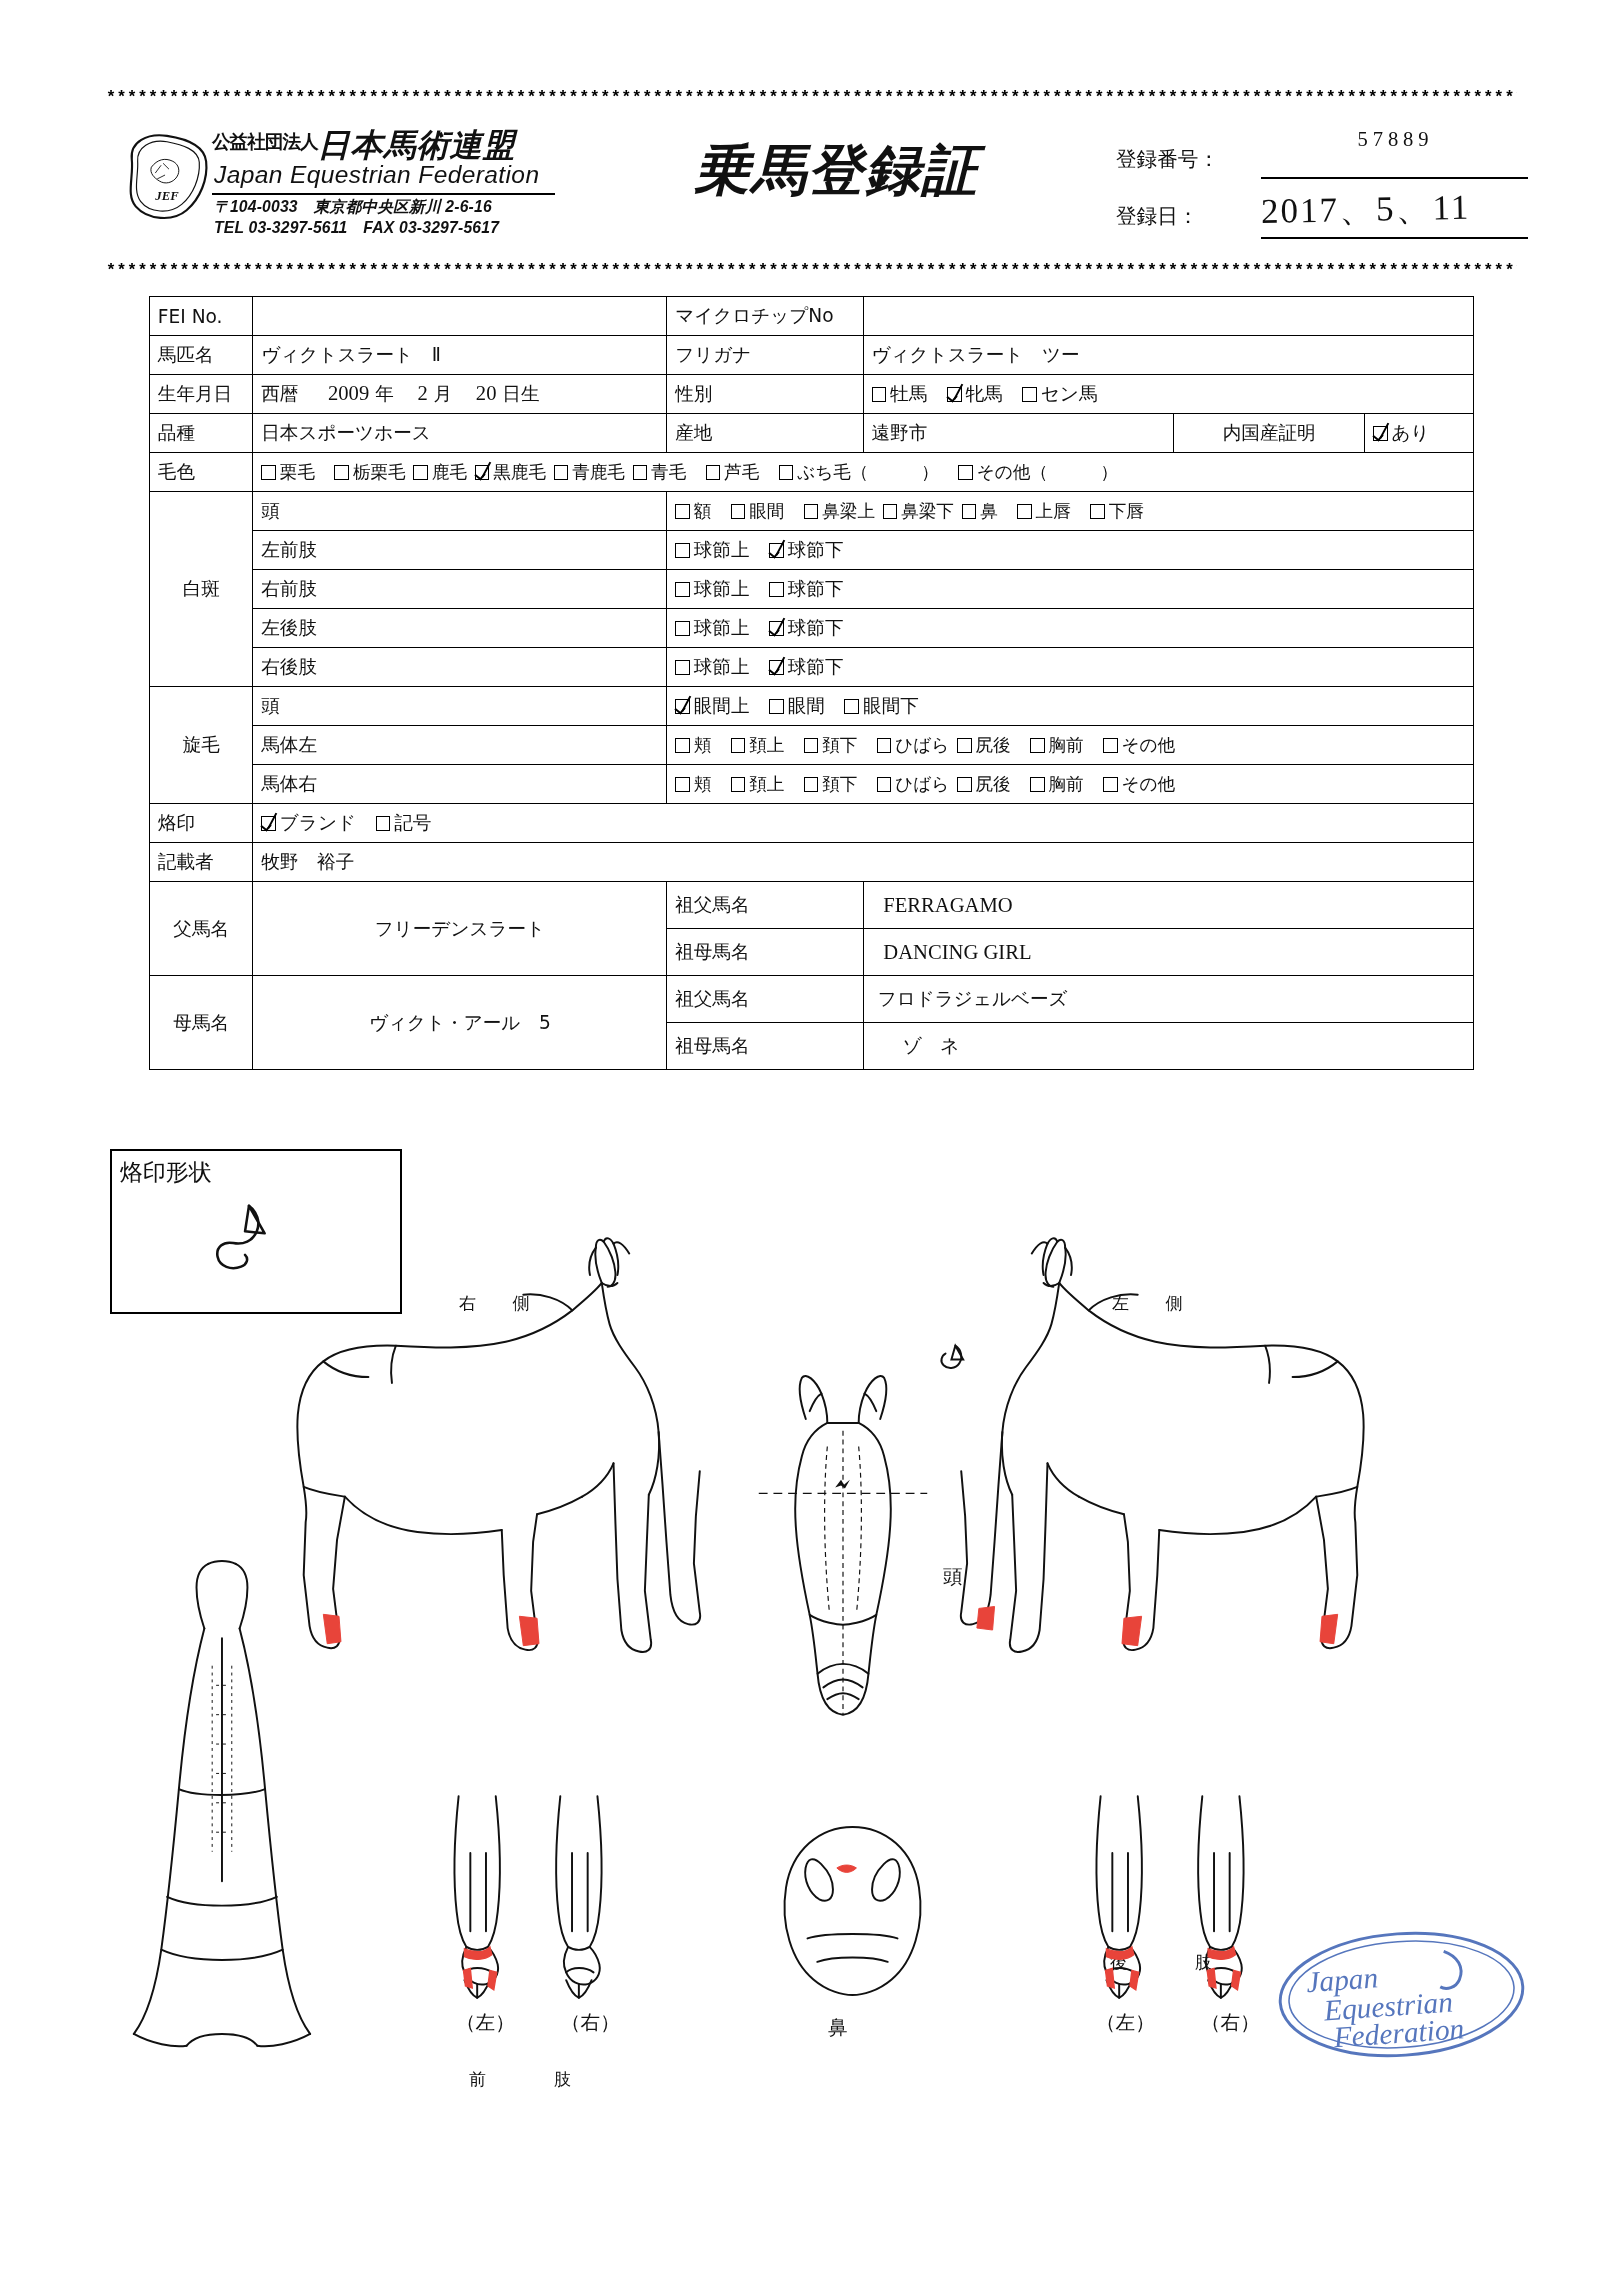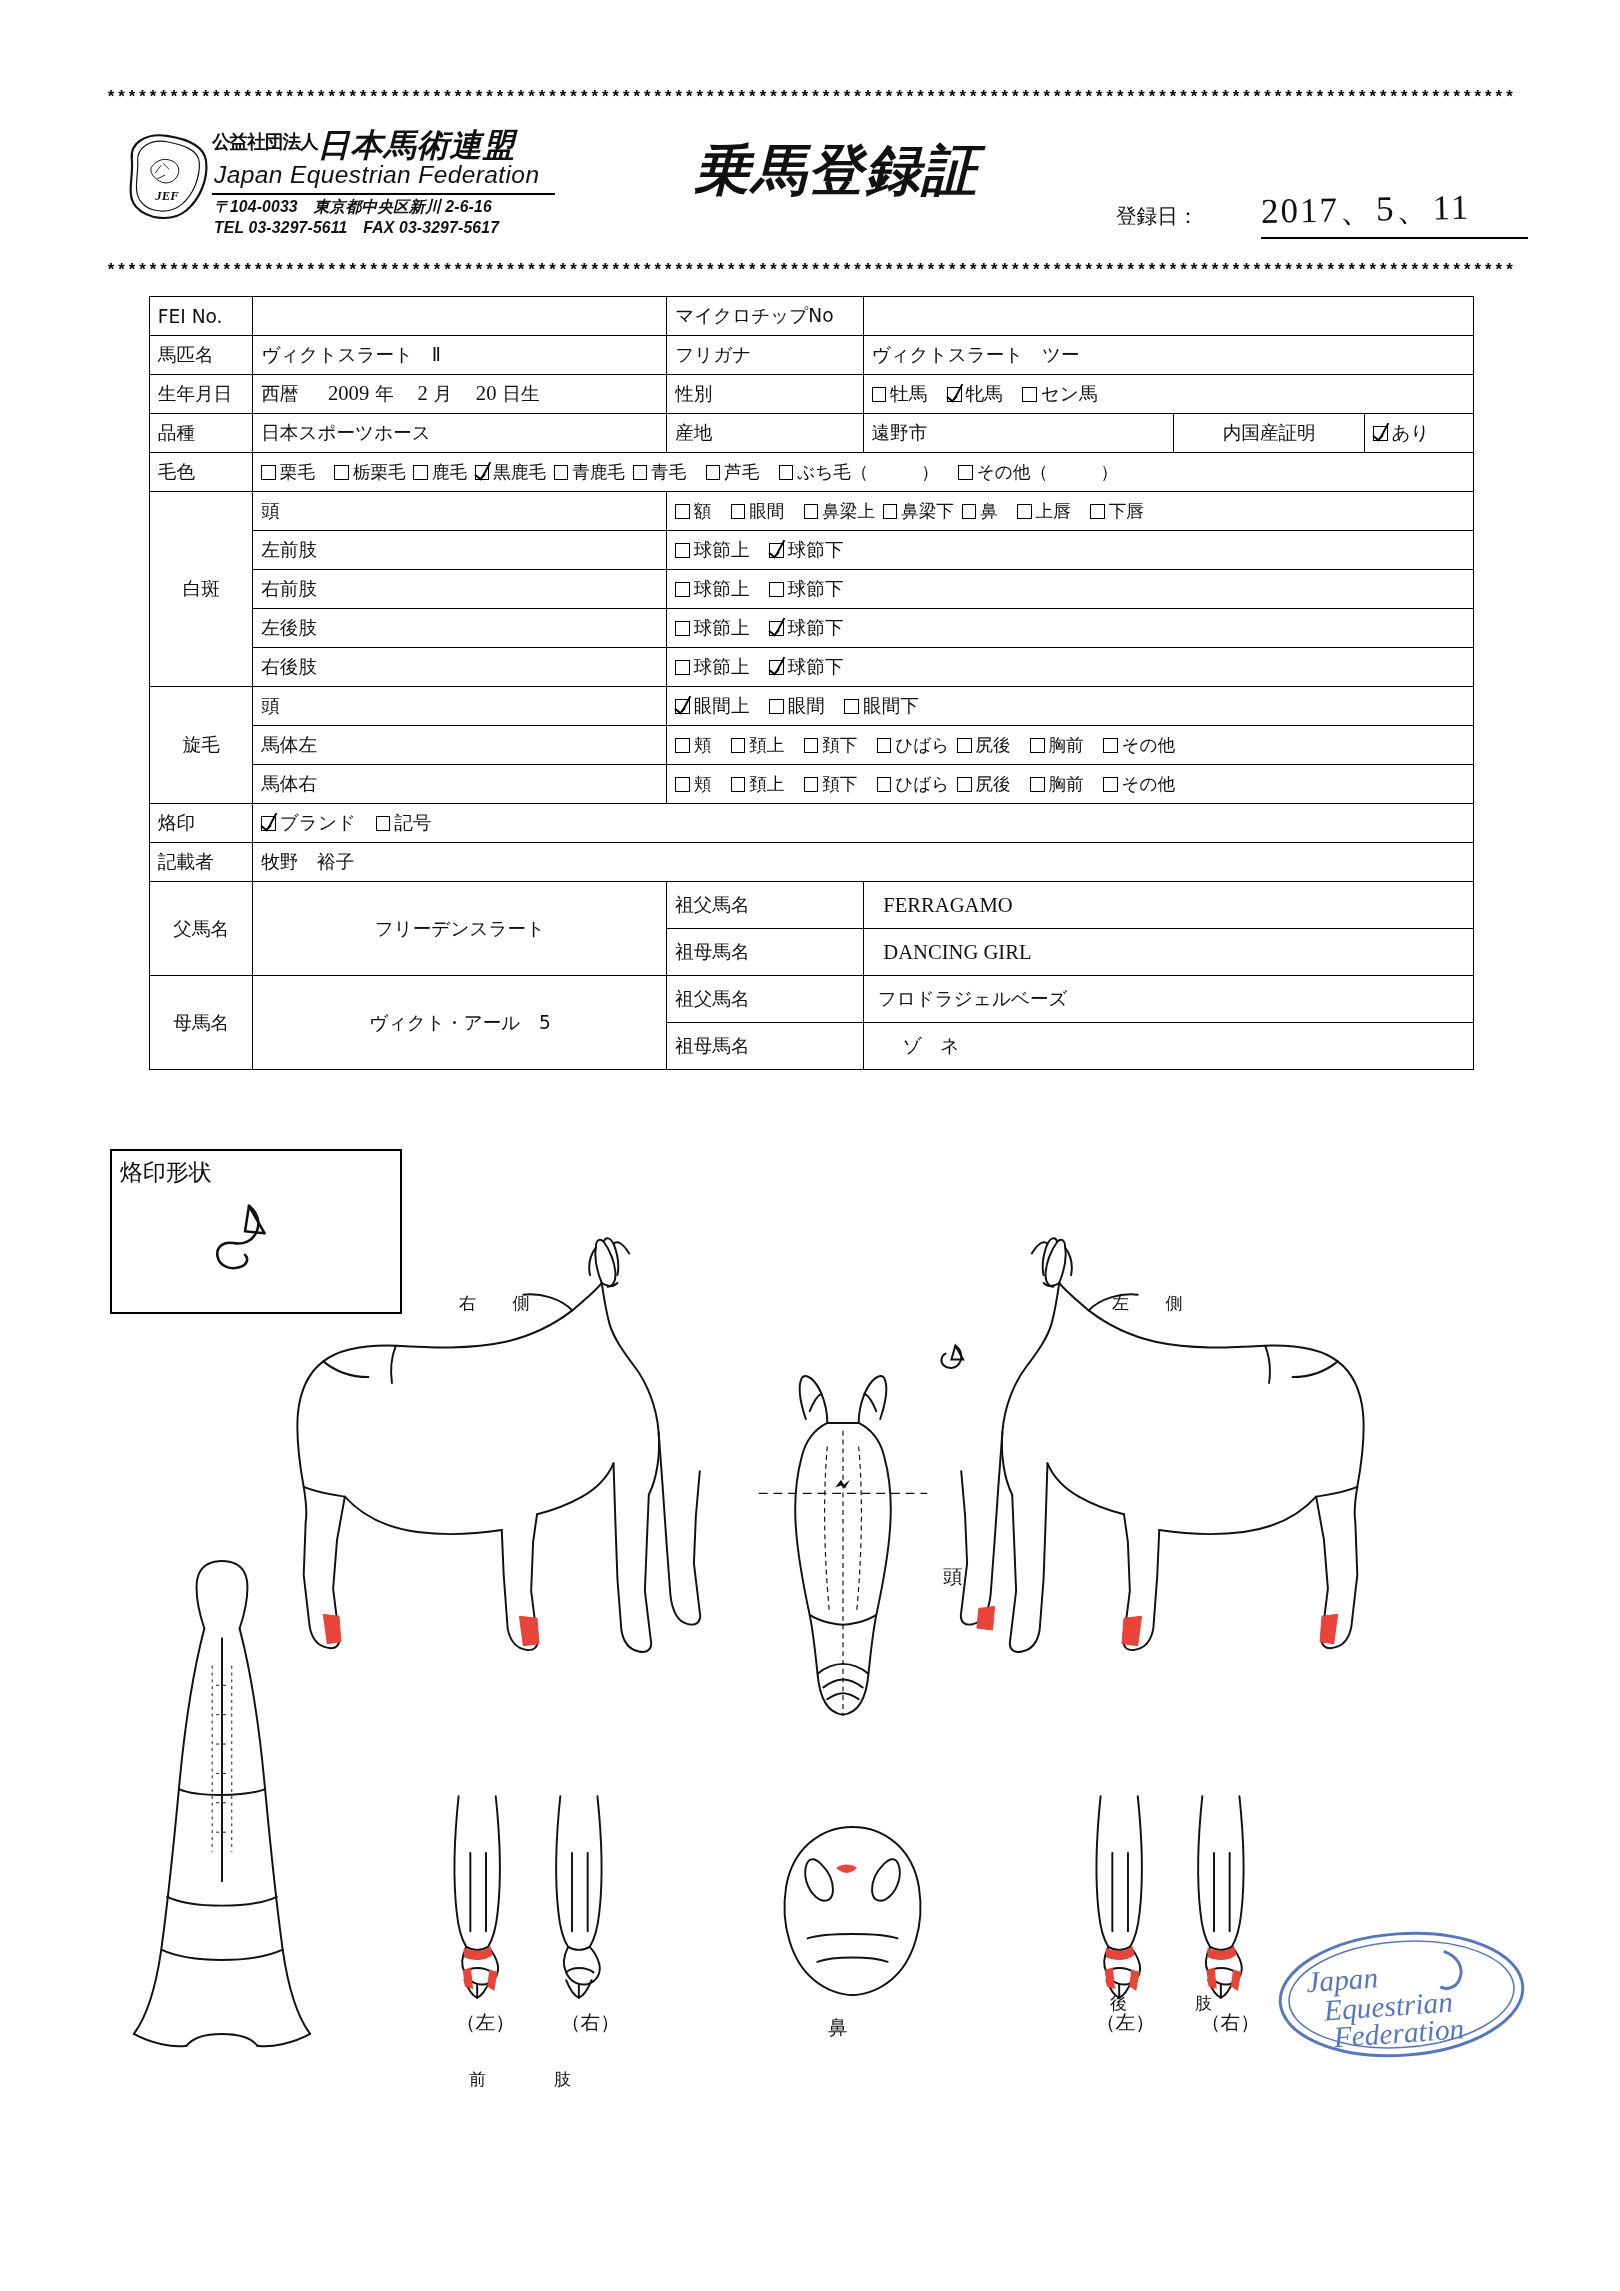--- a/index.html
+++ b/index.html
@@ -192,20 +192,25 @@
         <span class="org-small">公益社団法人</span><span class="org-big">日本馬術連盟</span>
       </div>
       <div class="org-en">Japan Equestrian Federation</div>
       <div class="org-div"></div>
       <div class="org-addr1">〒104-0033　東京都中央区新川 2-6-16</div>
       <div class="org-addr2">TEL 03-3297-5611　FAX 03-3297-5617</div>
     </div>
 
     <div class="doc-title">乗馬登録証</div>
 
+    <div class="reg-no-row">
+      <span class="reg-label">登録番号：</span>
+      <span class="reg-value hw">57889</span>
+      <span class="reg-underline"></span>
+    </div>
 
     <div class="reg-date-row">
       <span class="reg-date-label">登録日：</span>
       <span class="reg-date-value">2017、5、11</span>
       <span class="reg-date-underline"></span>
     </div>
   </div>
 
   <div class="star-rule star-bottom">**********************************************************************************************************************************************************************</div>
 
@@ -404,21 +409,21 @@
   <div class="dlabel" style="left:1112px; top:1292px;">左　側</div>
   <div class="dlabel small" style="left:943px; top:1563px;">頭</div>
   <div class="dlabel small" style="left:828px; top:2014px;">鼻</div>
 
   <div class="dlabel small" style="left:456px; top:2009px;">（左）</div>
   <div class="dlabel small" style="left:561px; top:2009px;">（右）</div>
   <div class="dlabel" style="left:469px; top:2068px; letter-spacing:25.5px;">前　肢</div>
 
   <div class="dlabel small" style="left:1096px; top:2009px;">（左）</div>
   <div class="dlabel small" style="left:1201px; top:2009px;">（右）</div>
-  <div class="dlabel" style="left:1110px; top:1992px; letter-spacing:25.5px;">後　肢</div>
+  <div class="dlabel" style="left:1110px; top:1951px; letter-spacing:25.5px;">後　肢</div>
 
   <svg style="position:absolute; left:284px; top:1230px;" width="510" height="500" viewBox="0 0 520 510">
     <g fill="none" stroke="#111" stroke-width="2" stroke-linejoin="round" stroke-linecap="round">
       <path d="M352 24 C346 14 340 10 336 14 C333 8 328 6 326 12 C322 8 318 10 318 18
                C316 30 320 44 324 54 C318 62 306 72 294 82 C276 96 252 108 226 114
                C190 122 150 120 114 118 C84 117 58 120 40 134 C24 146 16 166 14 188
                C12 214 16 240 20 262 C22 274 24 286 22 298 L20 352 L26 404
                C28 416 34 424 44 426 C52 428 58 424 56 414 L50 366 L54 316 L62 272"></path>
       <path d="M62 272 C80 292 106 304 136 308 C166 312 196 310 222 306"></path>
       <path d="M222 306 L224 352 L228 406 C230 418 236 426 246 428 C254 430 260 426 258 416

